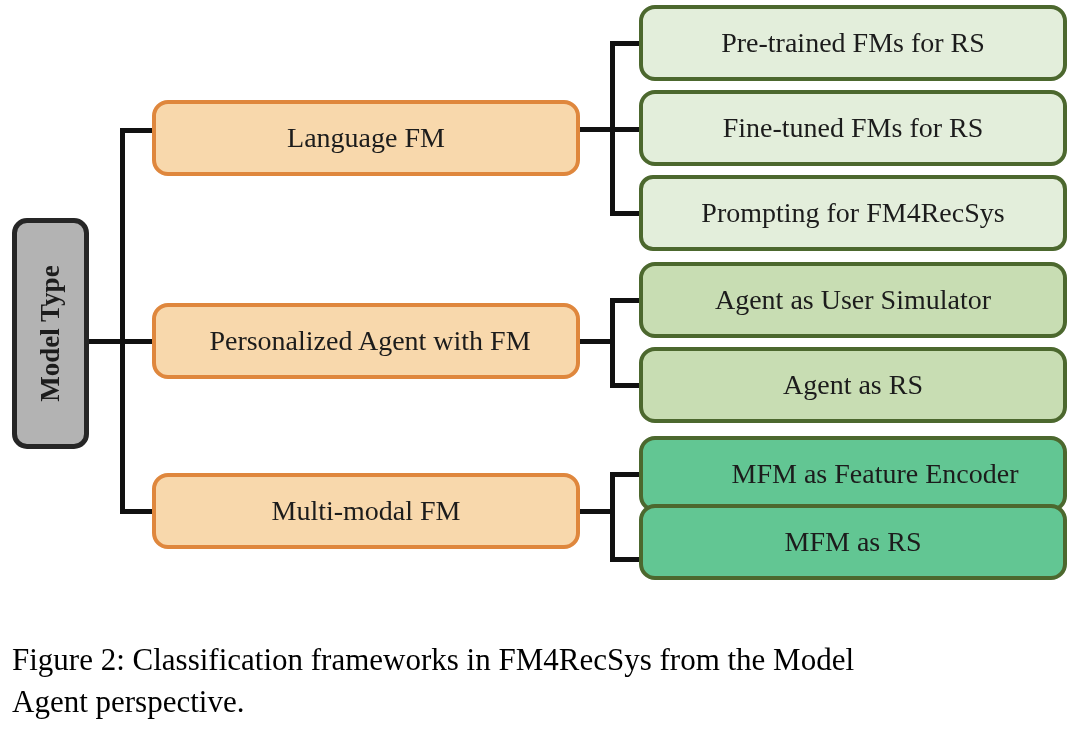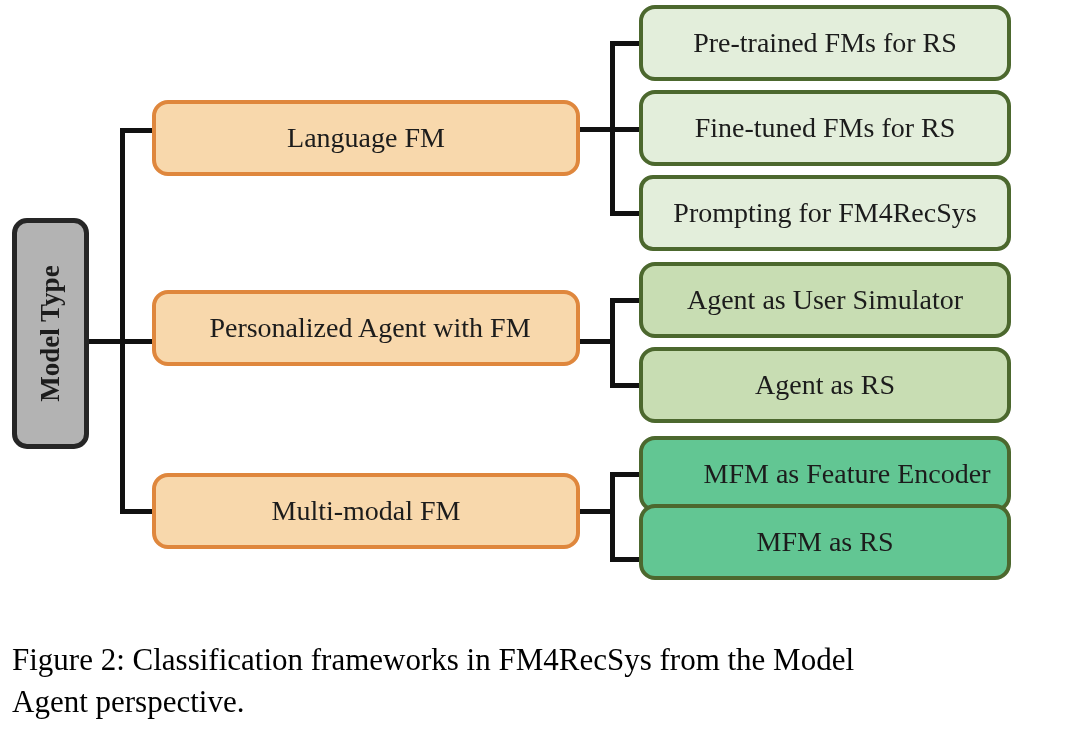--- a/index.html
+++ b/index.html
@@ -20,23 +20,23 @@
   .root .vlabel {
     transform: rotate(-90deg); transform-origin: center;
     white-space: nowrap; font-weight: bold; font-size: 27px;
   }
   .branch {
     left: 152px; width: 428px; height: 76px;
     background: var(--orange-fill, #f8d8ac);
     border: 4px solid var(--orange-border, #df873d);
     border-radius: 16px;
   }
-  .b0 { top: 100px; } .b1 { top: 290px; padding-left: 8px; } .b2 { top: 473px; }
+  .b0 { top: 100px; } .b1 { top: 303px; padding-left: 8px; } .b2 { top: 473px; }
   .leaf {
-    left: 639px; width: 372px; height: 76px;
+    left: 639px; width: 428px; height: 76px;
     border: 4px solid var(--green-border, #4c682e);
     border-radius: 16px;
   }
   .leaf.light { background: var(--leaf-light-green, #e3eedb); }
   .leaf.mid   { background: var(--leaf-medium-green, #c8ddb3); }
   .leaf.teal  { background: var(--leaf-teal-green, #62c693); }
   .l0 { top: 5px; } .l1 { top: 90px; } .l2 { top: 175px; border-radius: 14px; }
   .l3 { top: 262px; } .l4 { top: 347px; }
   .l5 { top: 436px; padding-left: 44px; } .l6 { top: 504px; }
 

